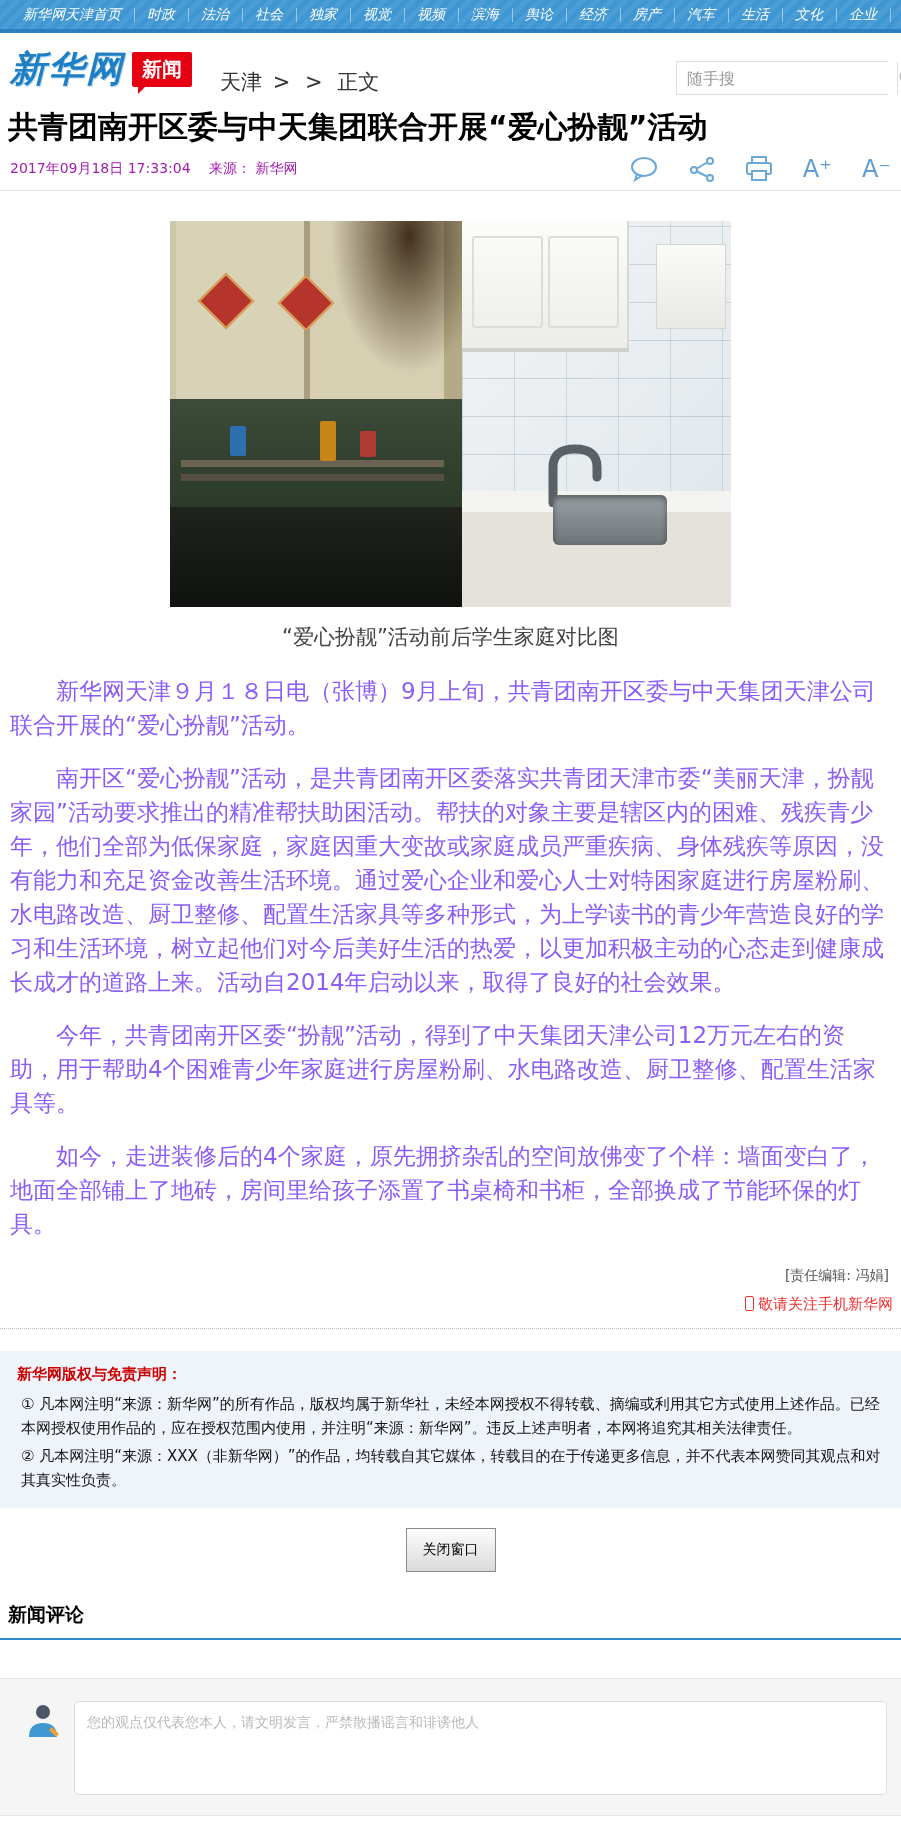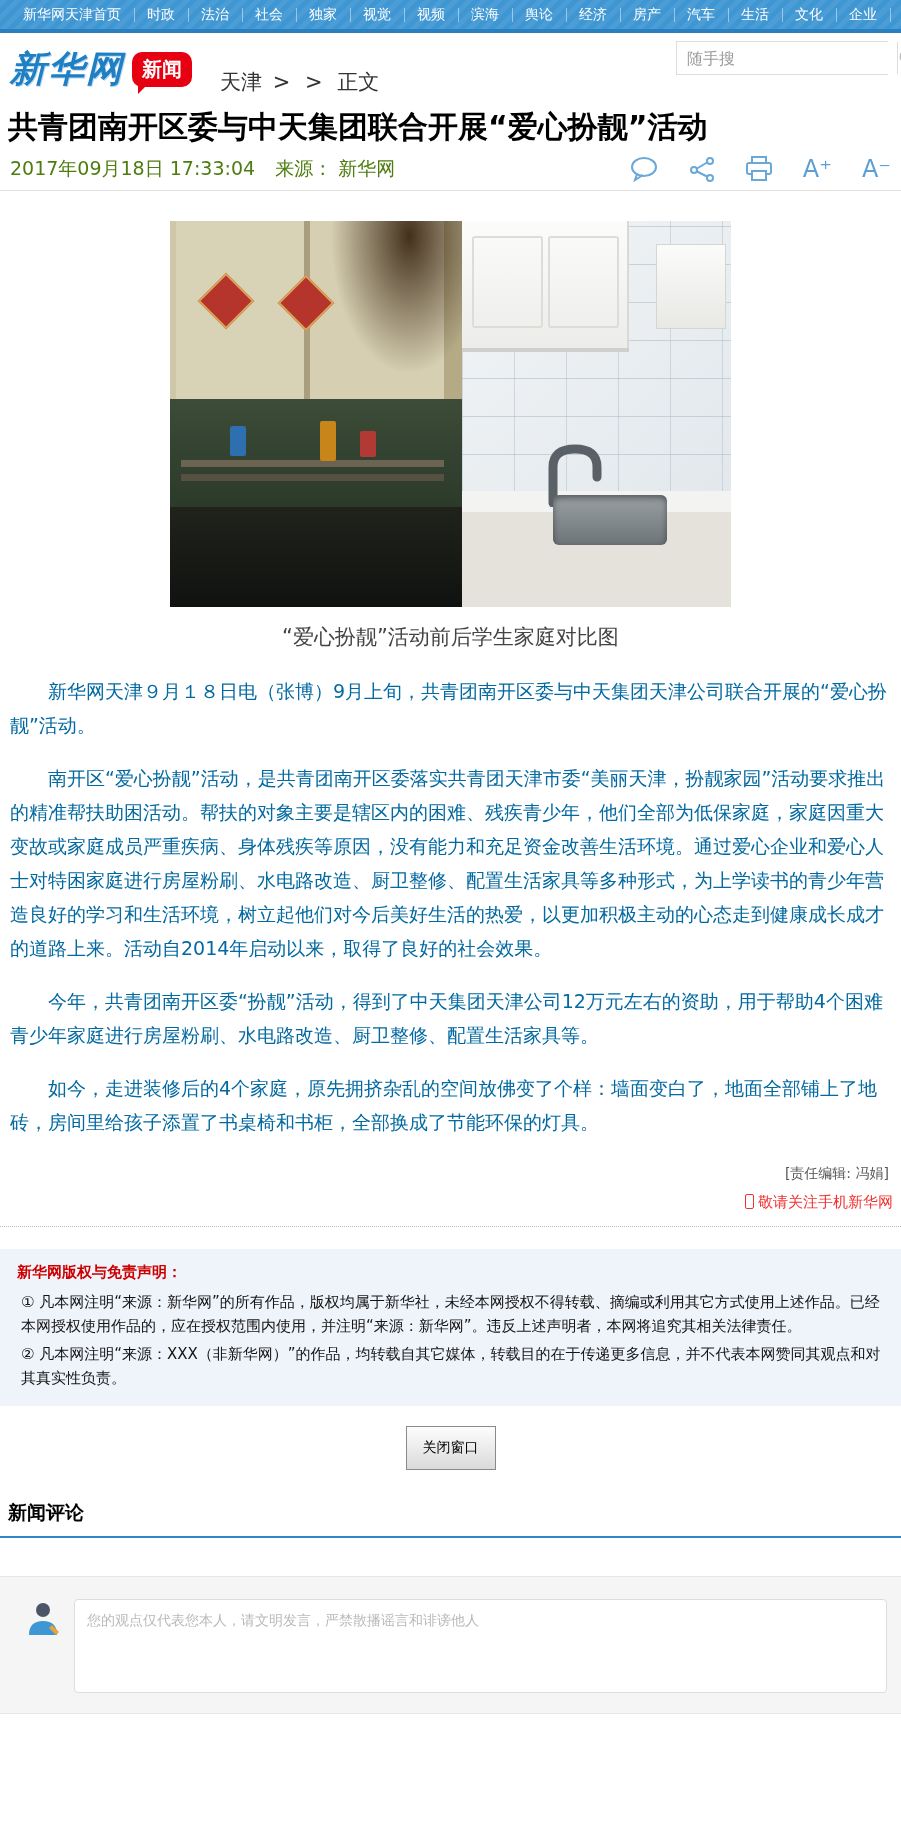--- a/index.html
+++ b/index.html
@@ -8,37 +8,37 @@
     width:901px; height:1839px; overflow:hidden; background:#fff;
     font-family:"DejaVu Sans","Liberation Sans",sans-serif; position:relative;
   }
   
   .topnav {
     height:33px; background:#3e96d3;
     background-image:repeating-linear-gradient(135deg, rgba(255,255,255,.07) 0 5px, rgba(0,0,0,0) 5px 10px);
     border-bottom:4px solid #2a7fbe;
     display:flex; align-items:center; padding:0 10px; white-space:nowrap;
   }
-  .topnav a { color:#fff; font-size:14px; text-decoration:none; padding:0 13px; position:relative; }
+  .topnav a { color:#fff; font-size:14px; text-decoration:none; padding:0 13px; position:relative;font-style:italic; }
   .topnav a + a::before { content:""; position:absolute; left:0; top:2px; bottom:2px; width:1px; background:rgba(255,255,255,.45); }
   
   .header { height:72px; display:flex; align-items:center; padding:0 10px; position:relative; }
   .logo-text { font-size:36px; font-weight:bold; color:#1f7fc4; letter-spacing:2px; font-style:italic; text-shadow:1px 1px 0 #bcd9ee; }
-  .logo-badge { background:#e60012; color:#fff; font-size:20px; font-weight:bold; padding:4px 10px; margin-left:8px; position:relative; border-radius:10px; }
+  .logo-badge { background:#e60012; color:#fff; font-size:20px; font-weight:bold; padding:4px 10px; margin-left:8px; position:relative; border-radius:2px; }
   .logo-badge::after { content:""; position:absolute; left:6px; bottom:-7px; border:4px solid rgba(0,0,0,0); border-top-color:#e60012; border-left-color:#e60012; }
   .breadcrumb { font-size:21px; color:#333; margin-left:28px; margin-top:26px; }
   .breadcrumb span { margin:0 4px; }
-  .searchbox { position:absolute; right:13px; top:8px; width:212px; height:34px; border:1px solid #ddd; display:flex; background:#fff; }
+  .searchbox { position:absolute; right:13px; top:28px; width:212px; height:34px; border:1px solid #ddd; display:flex; background:#fff; }
   .searchbox input { flex:1; border:none; outline:none; font-size:16px; color:#555; padding:0 10px; font-family:inherit; }
   .searchbox input::placeholder { color:#9a9a9a; }
   .search-btn { width:42px; border-left:1px solid #ddd; display:flex; align-items:center; justify-content:center; background:#fff; cursor:pointer; }
   
   .title { font-size:30px; font-weight:bold; color:#000; padding:2px 8px 0; line-height:1.3; }
   .meta-row { display:flex; align-items:center; padding:10px 10px 8px; border-bottom:1px solid #e3e3e3; }
-  .meta-left { font-size:19px; color:#4d7c0f; }
+  .meta-left { font-size:14px; color:#a21caf; }
   .meta-left b { font-weight:normal; margin-left:14px; }
   .meta-icons { margin-left:auto; display:flex; align-items:center; gap:30px; }
   .meta-icons .ai { color:#5d9fd4; font-size:24px; line-height:1; }
   .meta-icons svg { display:block; }
   
   .photo { width:562px; height:386px; margin:30px auto 0; display:flex; overflow:hidden; }
   .photo-left { width:52%; position:relative; background:linear-gradient(#171310 0%, #2a241c 100%); }
   .pl-cab { position:absolute; top:0; left:0; right:0; height:46%;
     background:linear-gradient(90deg,#cfc8a8 0 2%,#d8d2b6 2% 46%,#a99f7e 46% 48%,#d6cfb2 48% 94%,#b4aa86 94% 100%),
     linear-gradient(#e0dac0,#c9c09c); }
@@ -65,21 +65,21 @@
   .pr-cab::before { left:6%; } .pr-cab::after { right:6%; }
   .pr-counter { position:absolute; bottom:0; left:0; right:0; height:30%;
     background:linear-gradient(#f3f4f2 0 18%, #e4e2da 18% 100%); }
   .pr-sink { position:absolute; bottom:16%; left:34%; width:42%; height:13%;
     background:linear-gradient(#9aa1a5,#6d7478); border-radius:6px; box-shadow:inset 0 3px 6px rgba(0,0,0,.45); }
   .pr-hood { position:absolute; top:6%; right:2%; width:26%; height:22%;
     background:linear-gradient(#fbfbfa,#e8e8e5); border:1px solid #d6d6d0; }
   .caption { text-align:center; font-size:21px; color:#444; margin-top:16px; }
   
   .article-body { padding:4px 10px 0; }
-  .article-body p { font-size:19px; color:#0369a1; line-height:34px; text-indent:2em; margin-top:19px; }
+  .article-body p { font-size:23px; color:#8b5cf6; line-height:34px; text-indent:2em; margin-top:19px; }
   .editor { text-align:right; font-size:14px; color:#555; padding:26px 12px 0; }
   .follow { text-align:right; font-size:15px; color:#f23030; padding:10px 8px 12px; }
   .phone-ico { display:inline-block; width:9px; height:15px; border:1.5px solid #f23030; border-radius:2px; vertical-align:-2px; margin-right:4px; }
   .dotted { border-top:1px dotted #bbb; margin:2px 0 0; }
   
   .disclaimer { background:#eff3fa; margin-top:22px; padding:14px 17px 16px; }
   .disclaimer h4 { color:#c00; font-size:15px; font-weight:bold; margin-bottom:8px; }
   .disclaimer p { font-size:15px; color:#141414; line-height:24px; margin-top:4px; padding-left:4px; }
   
   .close-row { text-align:center; margin:20px 0 0; }

